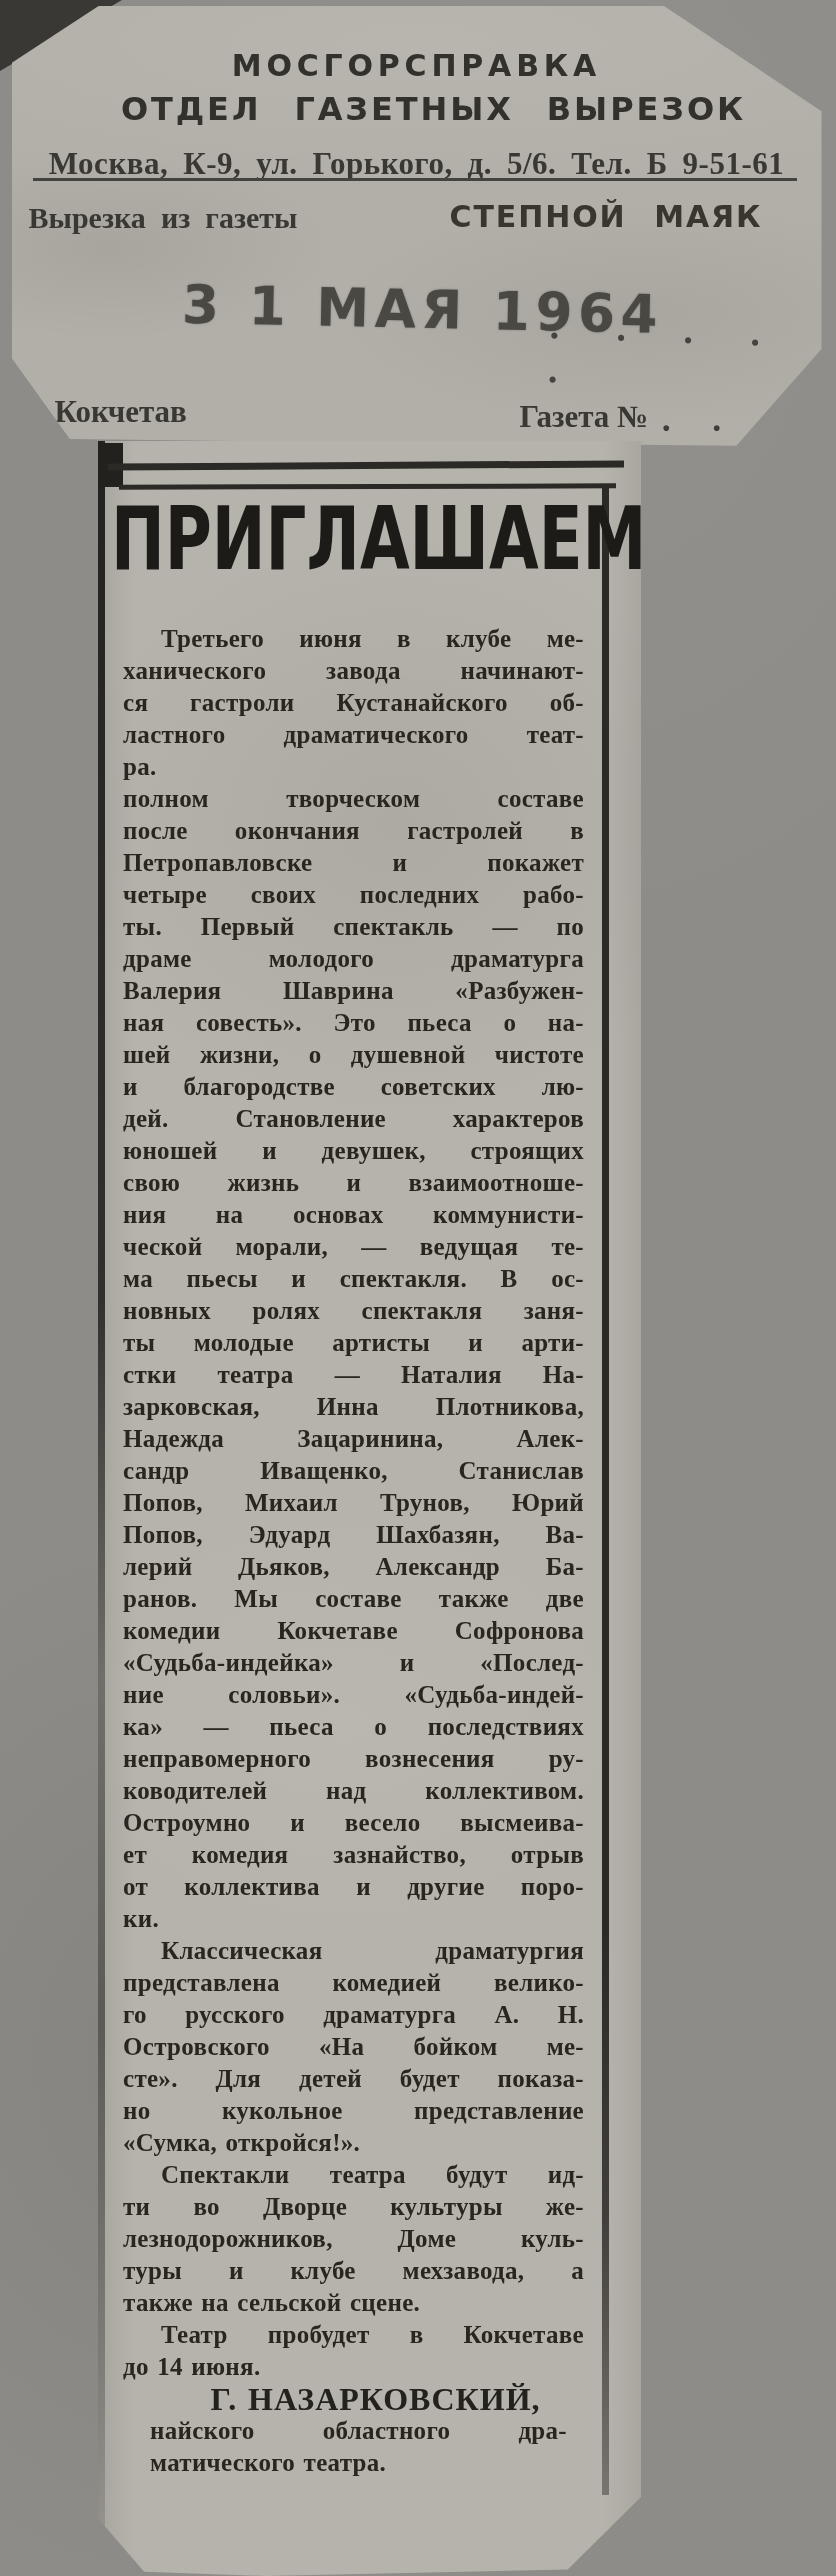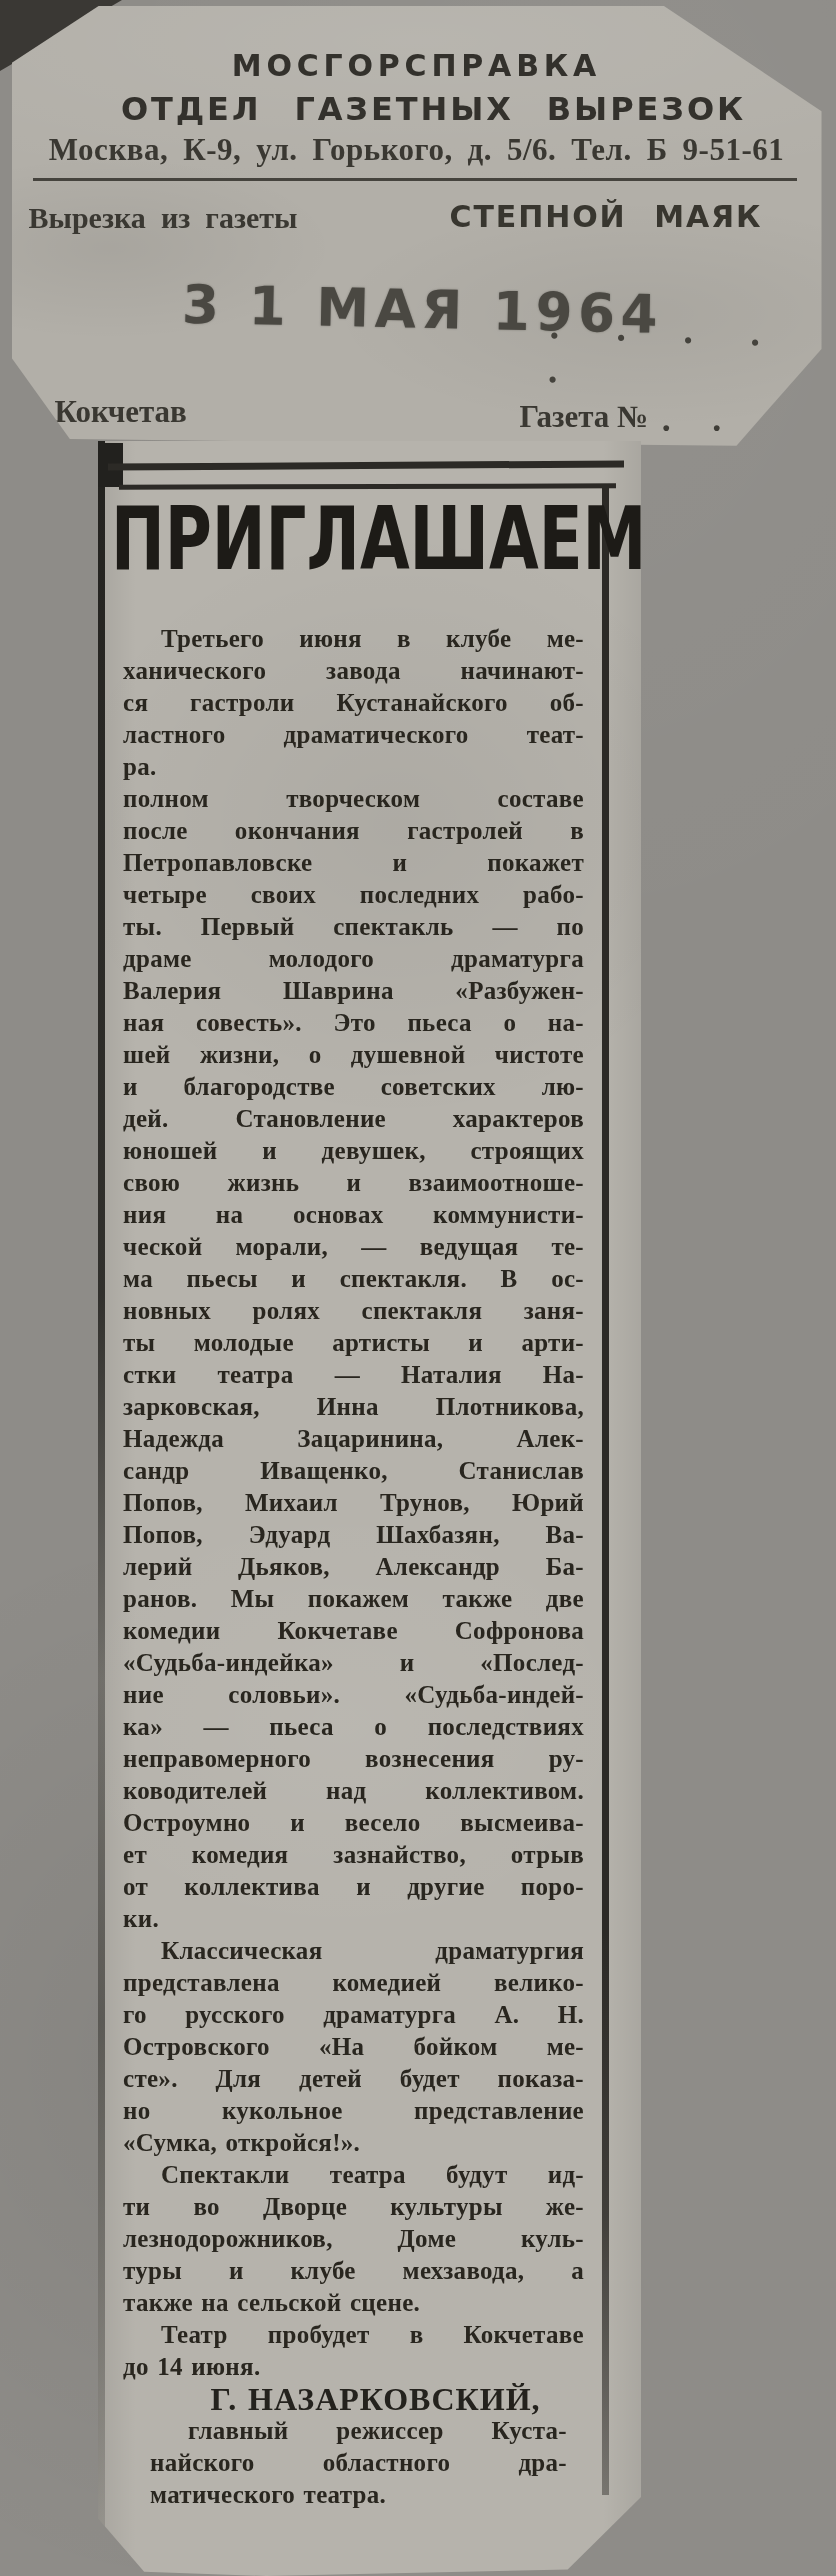--- a/index.html
+++ b/index.html
@@ -17,21 +17,21 @@
         background:
           radial-gradient(120% 50% at 50% 8%, rgba(255,255,255,.08), transparent 70%),
           radial-gradient(60% 40% at 78% 70%, rgba(0,0,0,.05), transparent 65%),
           radial-gradient(40% 30% at 12% 55%, rgba(0,0,0,.06), transparent 70%),
           #b2afa8;
         clip-path:polygon(10.8% 0, 80.5% 0, 100% 24%, 100% 78%, 89.5% 100%, 30% 99%, 7.2% 98.5%, 0 80%, 0 13%);}
   .org{position:absolute;left:0;top:42px;width:100%;text-align:center;
        font-family:"DejaVu Sans", sans-serif;font-weight:bold;font-size:30px;letter-spacing:4.8px;color:#33312c;}
   .dept{position:absolute;left:17px;top:84px;width:100%;text-align:center;
         font-family:"DejaVu Sans", sans-serif;font-weight:bold;font-size:32px;letter-spacing:2.9px;word-spacing:19px;color:#33312c;}
-  .addr{position:absolute;left:0;top:126px;width:100%;text-align:center;
+  .addr{position:absolute;left:0;top:140px;width:100%;text-align:center;
         font-weight:bold;font-size:31px;word-spacing:6.7px;letter-spacing:0.5px;color:#3a3832;}
   .hr{position:absolute;left:21px;top:172px;width:764px;height:3.8px;background:#45433d;}
   .cutlabel{position:absolute;left:17px;top:195px;font-weight:bold;font-size:30px;word-spacing:7.6px;color:#3a3832;}
   .paper-name{position:absolute;left:438px;top:193px;font-family:"DejaVu Sans", sans-serif;
               font-weight:bold;font-size:30px;letter-spacing:1.9px;word-spacing:15.3px;color:#38362f;}
   .stamp{position:absolute;left:170px;top:273px;transform:rotate(1.2deg);
          font-family:"DejaVu Sans", sans-serif;font-weight:bold;font-size:53px;color:#4a4842;
          text-shadow:0 0 1.9px rgba(70,68,62,.55);white-space:nowrap;}
   .stamp span{margin-right:25px;letter-spacing:5.7px;}
   .stamp-dots{position:absolute;left:537px;top:302px;width:287px;transform:rotate(2deg);
@@ -126,21 +126,21 @@
             <div class="line">ма пьесы и спектакля. В ос-</div>
             <div class="line">новных ролях спектакля заня-</div>
             <div class="line">ты молодые артисты и арти-</div>
             <div class="line">стки театра — Наталия На-</div>
             <div class="line">зарковская, Инна Плотникова,</div>
             <div class="line">Надежда Зацаринина, Алек-</div>
             <div class="line">сандр Иващенко, Станислав</div>
             <div class="line">Попов, Михаил Трунов, Юрий</div>
             <div class="line">Попов, Эдуард Шахбазян, Ва-</div>
             <div class="line">лерий Дьяков, Александр Ба-</div>
-            <div class="line">ранов. Мы покажем также две</div>
+            <div class="line">ранов. Мы составе также две</div>
             <div class="line">комедии Кокчетаве Софронова</div>
             <div class="line">«Судьба-индейка» и «Послед-</div>
             <div class="line">ние соловьи». «Судьба-индей-</div>
             <div class="line">ка» — пьеса о последствиях</div>
             <div class="line">неправомерного вознесения ру-</div>
             <div class="line">ководителей над коллективом.</div>
             <div class="line">Остроумно и весело высмеива-</div>
             <div class="line">ет комедия зазнайство, отрыв</div>
             <div class="line">от коллектива и другие поро-</div>
             <div class="line last">ки.</div>
@@ -161,21 +161,20 @@
             <div class="line">туры и клубе мехзавода, а</div>
             <div class="line last">также на сельской сцене.</div>
           </div>
           <div>
             <div class="line first">Театр пробудет в Кокчетаве</div>
             <div class="line last">до 14 июня.</div>
           </div>
         </div>
       <div class="sig-name">Г. НАЗАРКОВСКИЙ,</div>
       <div class="sig-role">
-          <div class="line first">главный режиссер Куста-</div>
           <div class="line">найского областного дра-</div>
           <div class="line last">матического театра.</div>
         </div>
     </div>
   </div>
 
 </div>
 
 
 </body></html>

